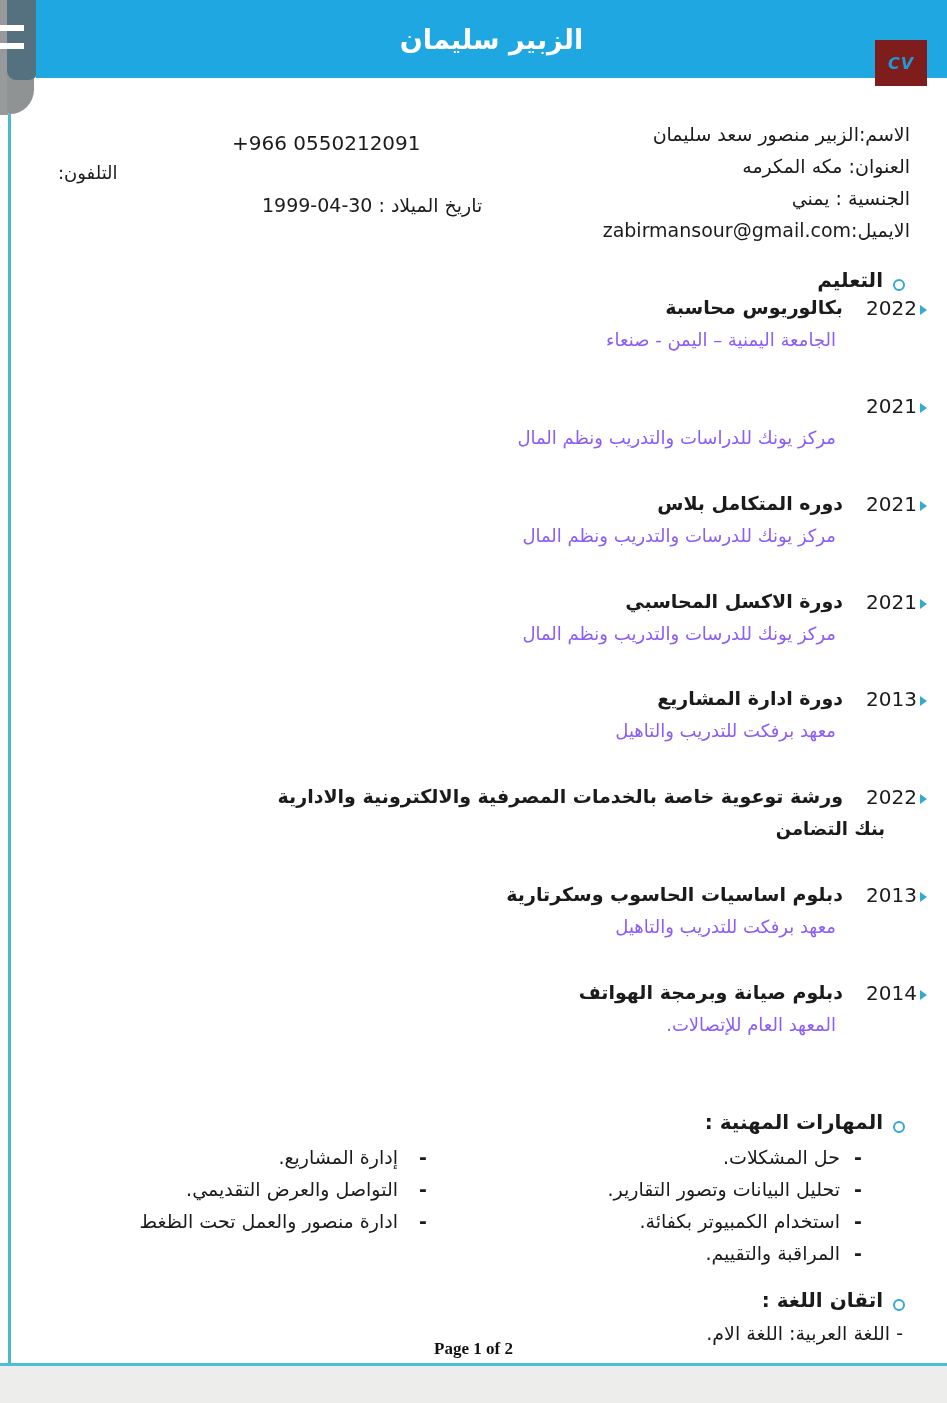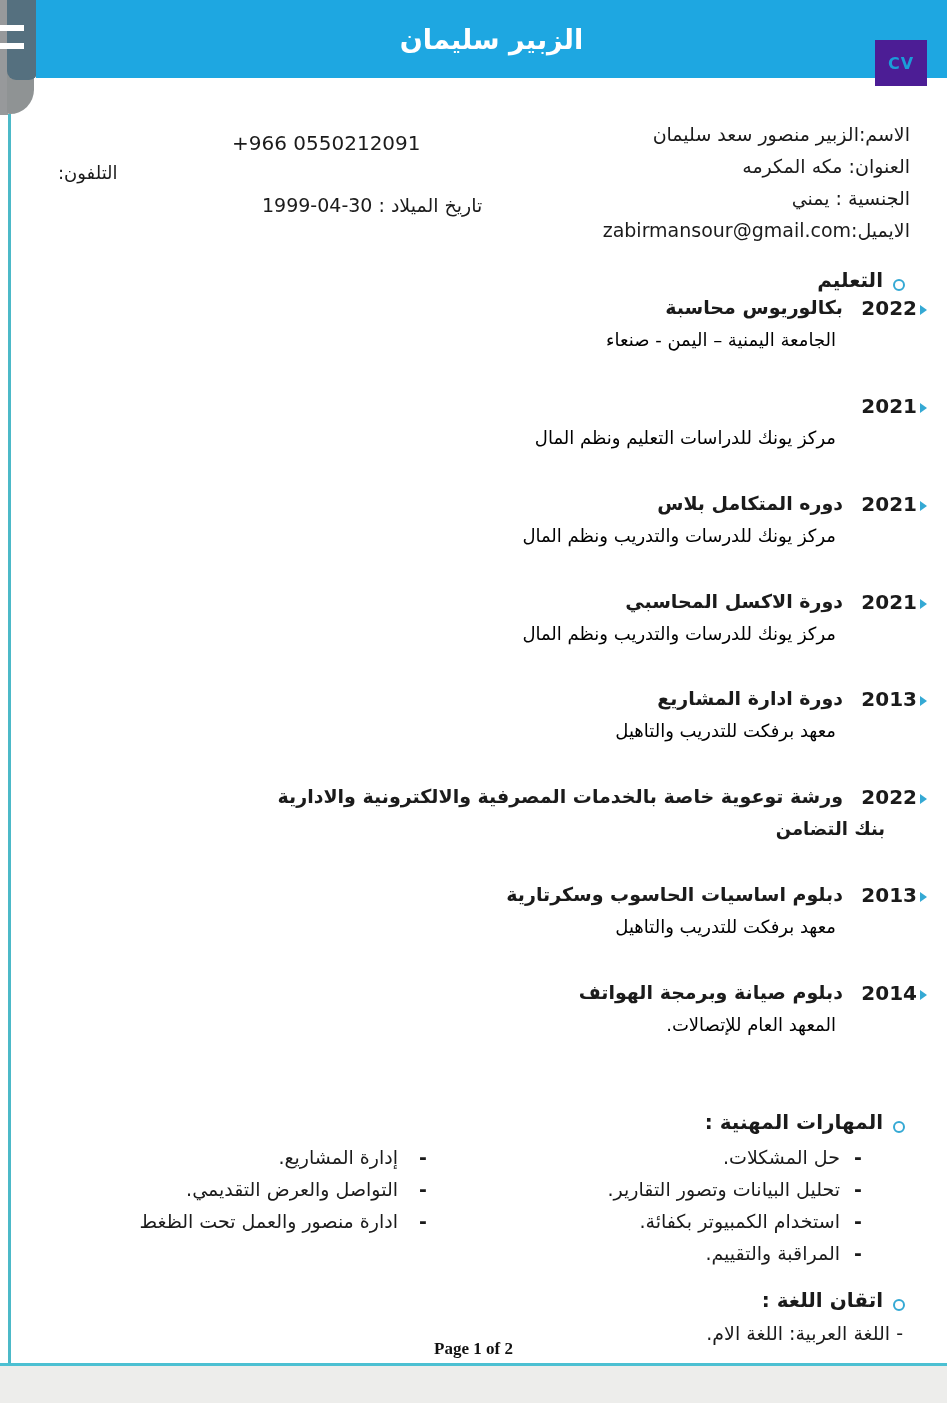--- a/index.html
+++ b/index.html
@@ -14,23 +14,23 @@
   .header-bar{
     left:36px;top:0;right:0;height:78px;
     background:#1ea7e1;
     display:flex;align-items:center;justify-content:center;
   }
   .header-title{
     color:#ffffff;font-weight:bold;font-size:27px;
     letter-spacing:1px;direction:rtl;
   }
   .cv-badge{
-    left:875px;top:40px;width:52px;height:46px;background:#4c1d95;
+    left:875px;top:40px;width:52px;height:46px;background:#7f1d1d;
     display:flex;align-items:center;justify-content:center;
-    color:#1b9cd8;font-weight:bold;font-size:16px;letter-spacing:1px;
+    color:#1b9cd8;font-weight:bold;font-size:16px;letter-spacing:1px;font-style:italic;
   }
   
   .gray-strip{left:0;top:0;width:8px;height:115px;background:#97999b;}
   .gray-curve{left:7px;top:30px;width:27px;height:84px;background:#8f9394;border-radius:0 0 26px 3px;}
   .slate-tab{left:7px;top:0;width:31px;height:80px;background:#55707f;border-radius:0 0 9px 9px;}
   .ham-line{left:0;width:24px;height:6px;background:#ffffff;}
   .teal-vline{left:8px;top:114px;width:3px;height:1252px;background:#4cb9c8;}
   .footer-line{left:0;top:1363px;width:947px;height:3px;background:#4cc0d2;}
   .bottom-gray{left:0;top:1366px;width:947px;height:37px;background:#ededeb;}
   
@@ -40,23 +40,23 @@
   .phone-value{left:232px;top:131px;font-size:20px;direction:ltr;}
   .phone-label{left:58px;top:162px;font-size:18px;}
   .birth-line{left:262px;top:194px;font-size:19px;}
   .ltr-iso{direction:ltr;unicode-bidi:isolate;}
   
   .section-header{font-weight:bold;font-size:20px;white-space:nowrap;right:64px;}
   .ring{width:8px;height:8px;border:2.5px solid #35a9d4;border-radius:50%;background:#fff;right:42px;}
   
   .edu-entry{left:0;right:0;height:70px;}
   .tri{right:20px;top:9px;width:0;height:0;border-left:7px solid #35a9d4;border-top:5px solid transparent;border-bottom:5px solid transparent;position:absolute;}
-  .year{right:30px;top:0;font-weight:bold;font-size:20px;position:absolute;}
+  .year{right:30px;top:0;font-weight:normal;font-size:20px;position:absolute;}
   .etitle{right:104px;top:0;font-weight:bold;font-size:19px;position:absolute;white-space:nowrap;}
-  .einst{right:111px;top:33px;font-size:18px;color:#000000;position:absolute;white-space:nowrap;}
+  .einst{right:111px;top:33px;font-size:18px;color:#8b5cf6;position:absolute;white-space:nowrap;}
   .einst.inst-bold{right:62px;font-weight:bold;color:#1b1b1b;}
   
   .skill-item{position:absolute;font-size:19px;white-space:nowrap;}
   .dash{position:absolute;font-size:19px;font-weight:bold;}
   
   .lang-item{right:44px;font-size:19px;white-space:nowrap;}
   
   .page-footer{
     left:0;right:0;top:1339px;text-align:center;
     font-family:"Liberation Serif","DejaVu Serif",serif;
@@ -94,21 +94,21 @@
   <div class="abs edu-entry" style="top: 296px;">
     <span class="tri"></span>
     <span class="year">2022</span>
     <div class="etitle rtl">بكالوريوس محاسبة</div>
     <div class="einst rtl">الجامعة اليمنية – اليمن - صنعاء</div>
   </div>
 
   <div class="abs edu-entry" style="top: 394px;">
     <span class="tri"></span>
     <span class="year">2021</span>
-    <div class="einst rtl">مركز يونك للدراسات التعليم ونظم المال</div>
+    <div class="einst rtl">مركز يونك للدراسات والتدريب ونظم المال</div>
   </div>
 
   <div class="abs edu-entry" style="top: 492px;">
     <span class="tri"></span>
     <span class="year">2021</span>
     <div class="etitle rtl">دوره المتكامل بلاس</div>
     <div class="einst rtl">مركز يونك للدرسات والتدريب ونظم المال</div>
   </div>
 
   <div class="abs edu-entry" style="top: 590px;">

